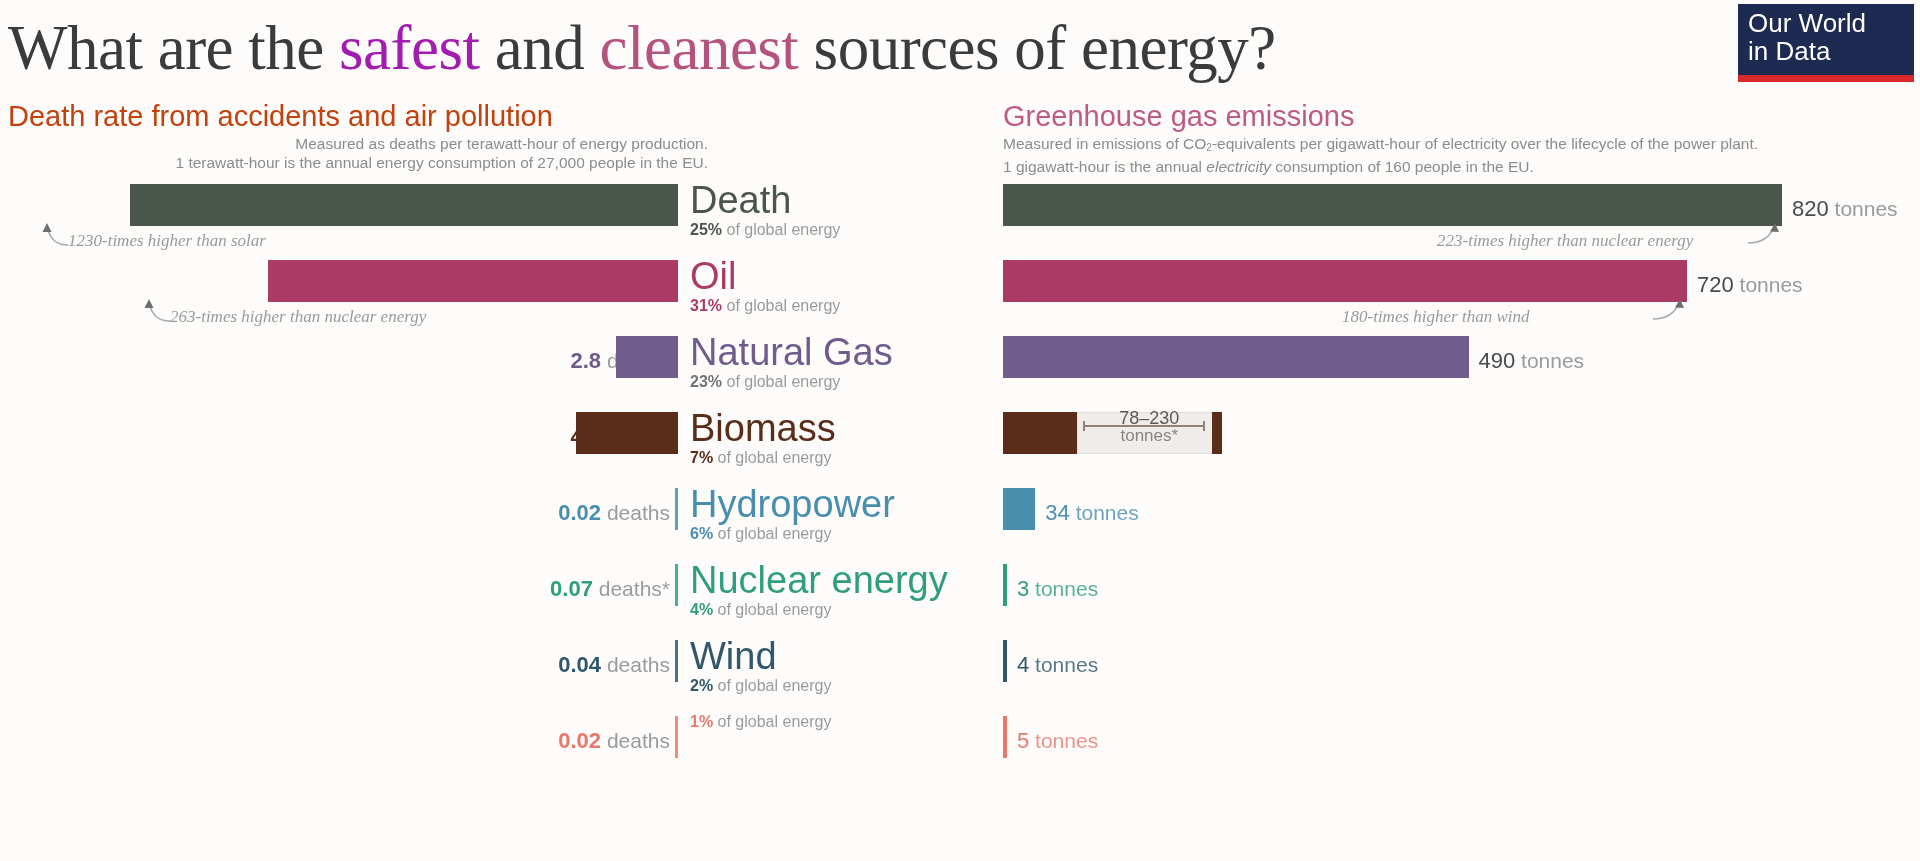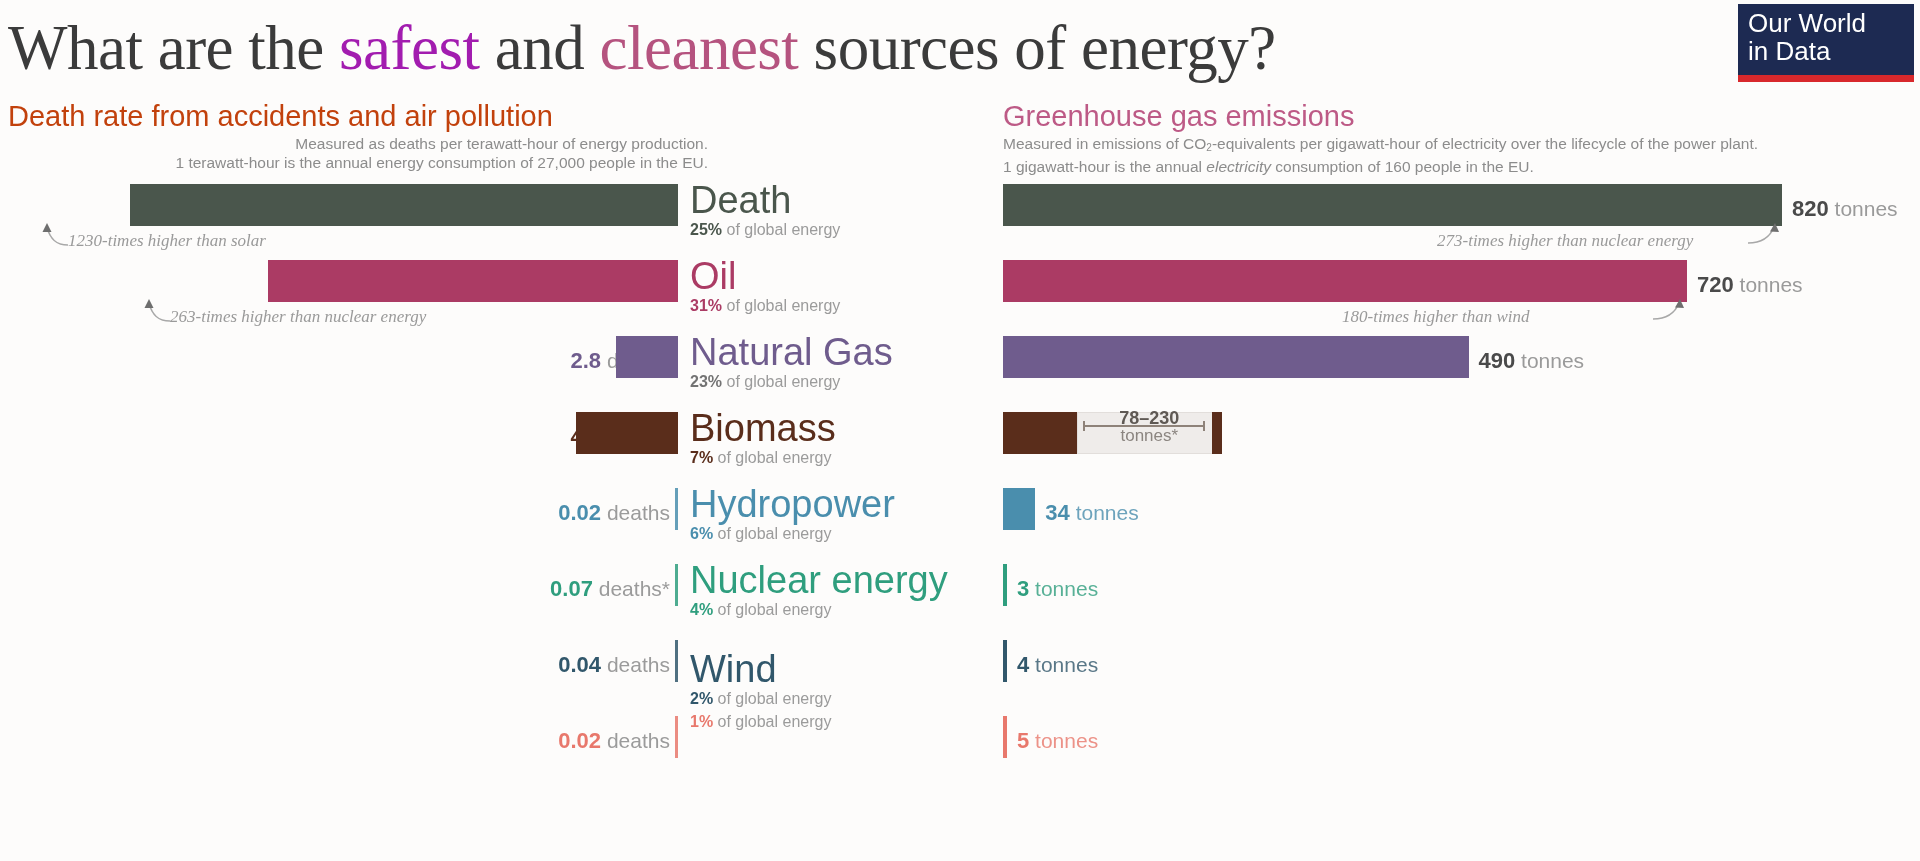--- a/index.html
+++ b/index.html
@@ -156,21 +156,21 @@
     top: 8px;
     height: 42px;
   }
   .right-val {
     position: absolute;
     top: 20px;
     white-space: nowrap;
     font-size: 21px;
     color: #9a9a9a;
   }
-  .right-val b { font-weight: bold; font-size: 22px; }
+  .right-val b { font-weight: normal; font-size: 22px; }
 
   .ann-right {
     position: absolute;
     font-family: "Liberation Serif", serif;
     font-style: italic;
     font-size: 17px;
     color: #9a9a9a;
     white-space: nowrap;
     top: 55px;
   }
@@ -200,21 +200,21 @@
   .range-line::before { left: 0; }
   .range-line::after  { right: 0; }
   .range-txt {
     position: absolute;
     top: 6px;
     text-align: center;
     font-size: 18px;
     color: #5f5954;
     line-height: 16px;
   }
-  .range-txt .l1 { display: block; font-weight: 700; }
+  .range-txt .l1 { display: block; font-weight: 400; }
   .range-txt .l2 { display: block; color: #8b8580; font-size: 17px; margin-top: 2px; }
   .range-cap {
     position: absolute;
     top: 8px;
     height: 42px;
     width: 10px;
   }
 </style>
 </head>
 <body>
@@ -250,21 +250,21 @@
       <div class="ann-arrow" style="left: 38px;"><svg width="46" height="26" viewBox="0 0 46 26">
           <path d="M30 24 C 18 24, 12 18, 9 6" stroke="#a8a8a8" stroke-width="1.6" fill="none"></path>
           <path d="M9 2 L 13.5 11 L 4.5 11 Z" fill="#6e6e6e"></path>
         </svg></div>
       <div class="name-block">
         <div class="name" style="color: rgb(74, 86, 76);">Death</div>
         <div class="share"><b style="color:#4a564c">25%</b> of global energy</div>
       </div>
       <div class="right-bar" style="width: 779px; background: rgb(74, 86, 76);"></div>
       <div class="right-val" style="left: 1792px;"><b style="color:#4a4a4a">820</b> <span style="color:#9a9a9a;opacity:1">tonnes</span></div>
-      <div class="ann-right" style="left: 1437px;">273-times higher than nuclear energy</div>
+      <div class="ann-right" style="left: 1437px;">223-times higher than nuclear energy</div>
       <div class="ann-arrow" style="left: 1744px;"><svg width="46" height="26" viewBox="0 0 46 26">
           <path d="M4 22 C 18 22, 26 16, 30 6" stroke="#a8a8a8" stroke-width="1.6" fill="none"></path>
           <path d="M31 2 L 35 11 L 26 10.5 Z" fill="#6e6e6e"></path>
         </svg></div>
     </div>
     <div class="row" style="top: 76px;">
       <div class="left-val" style="color: rgb(171, 59, 100);"><b>18.4</b> <span style="color:#9b9b9b">deaths</span></div>
       <div class="left-bar" style="width: 409.886px; background: rgb(171, 59, 100);"></div>
       <div class="ann-left" style="left: 170px;">263-times higher than nuclear energy</div>
       <div class="ann-arrow" style="left: 140px;"><svg width="46" height="26" viewBox="0 0 46 26">
@@ -326,21 +326,21 @@
         <div class="name" style="color: rgb(47, 158, 126);">Nuclear energy</div>
         <div class="share"><b style="color:#2f9e7e">4%</b> of global energy</div>
       </div>
       <div class="right-bar" style="width: 4px; background: rgb(47, 158, 126);"></div>
       <div class="right-val" style="left: 1017px;"><b style="color:#2f9e7e">3</b> <span style="color:#2f9e7e;opacity:0.8">tonnes</span></div>
     </div>
     <div class="row" style="top: 456px;">
       <div class="left-val" style="color: rgb(49, 87, 107);"><b>0.04</b> <span style="color:#9b9b9b">deaths</span></div>
       <div class="left-bar" style="width: 3px; background: rgb(49, 87, 107); opacity: 0.85;"></div>
       <div class="name-block">
-        <div class="name" style="color: rgb(49, 87, 107); margin-top: 13px;">Wind</div>
+        <div class="name" style="color: rgb(49, 87, 107);">Wind</div>
         <div class="share"><b style="color:#31576b">2%</b> of global energy</div>
       </div>
       <div class="right-bar" style="width: 4px; background: rgb(49, 87, 107);"></div>
       <div class="right-val" style="left: 1017px;"><b style="color:#31576b">4</b> <span style="color:#31576b;opacity:0.8">tonnes</span></div>
     </div>
     <div class="row" style="top: 532px;">
       <div class="left-val" style="color: rgb(232, 120, 108);"><b>0.02</b> <span style="color:#9b9b9b">deaths</span></div>
       <div class="left-bar" style="width: 3px; background: rgb(232, 120, 108); opacity: 0.85;"></div>
       <div class="name-block">
         <div class="share"><b style="color:#e8786c">1%</b> of global energy</div>

